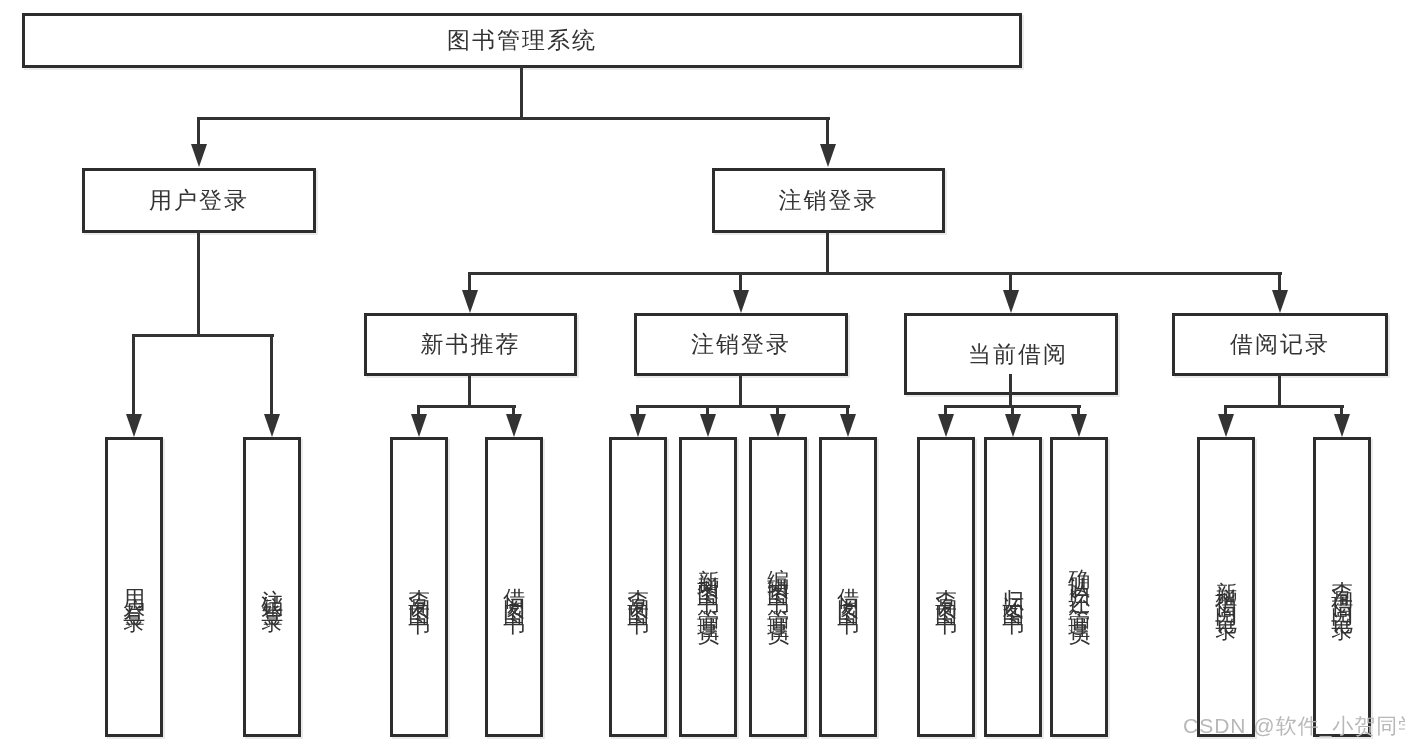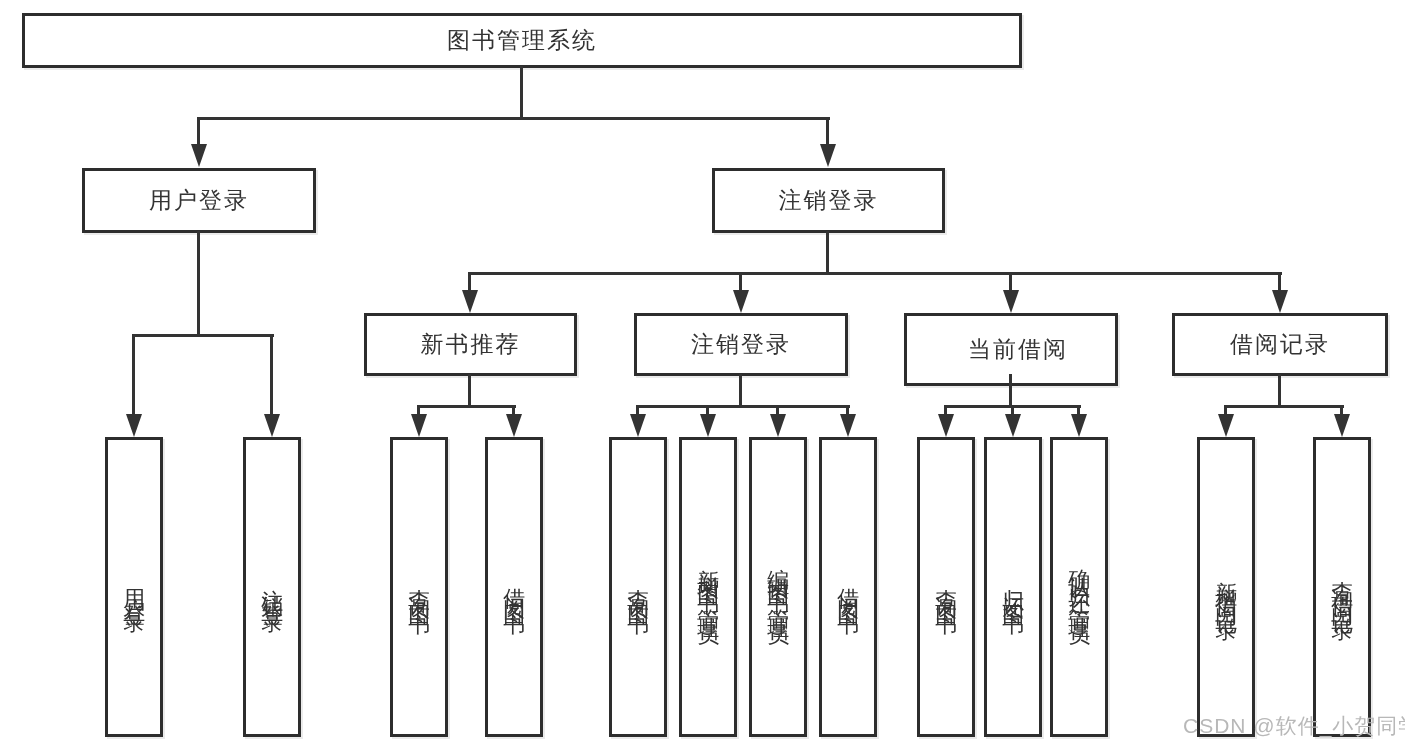--- a/index.html
+++ b/index.html
@@ -68,21 +68,21 @@
   <div class="arw" style="left:1003px;top:290px;"></div>
   <div class="ln" style="left:1278px;top:272px;width:3px;height:18px;"></div>
   <div class="arw" style="left:1272px;top:290px;"></div>
 
   <div class="box" style="left:364px;top:313px;width:213px;height:63px;font-family:Liberation Mono, monospace;">
     <span class="hlbl">新书推荐</span>
   </div>
   <div class="box" style="left:634px;top:313px;width:214px;height:63px;">
     <span class="hlbl">注销登录</span>
   </div>
-  <div class="box" style="left:904px;top:313px;width:214px;height:73px;padding-left:14px;">
+  <div class="box" style="left:904px;top:313px;width:214px;height:82px;padding-left:14px;">
     <span class="hlbl">当前借阅</span>
   </div>
   <div class="box" style="left:1172px;top:313px;width:216px;height:63px;">
     <span class="hlbl">借阅记录</span>
   </div>
 
   <div class="ln" style="left:468px;top:374px;width:3px;height:33px;"></div>
   <div class="ln" style="left:739px;top:374px;width:3px;height:33px;"></div>
   <div class="ln" style="left:1009px;top:374px;width:3px;height:33px;"></div>
   <div class="ln" style="left:1278px;top:374px;width:3px;height:33px;"></div>

